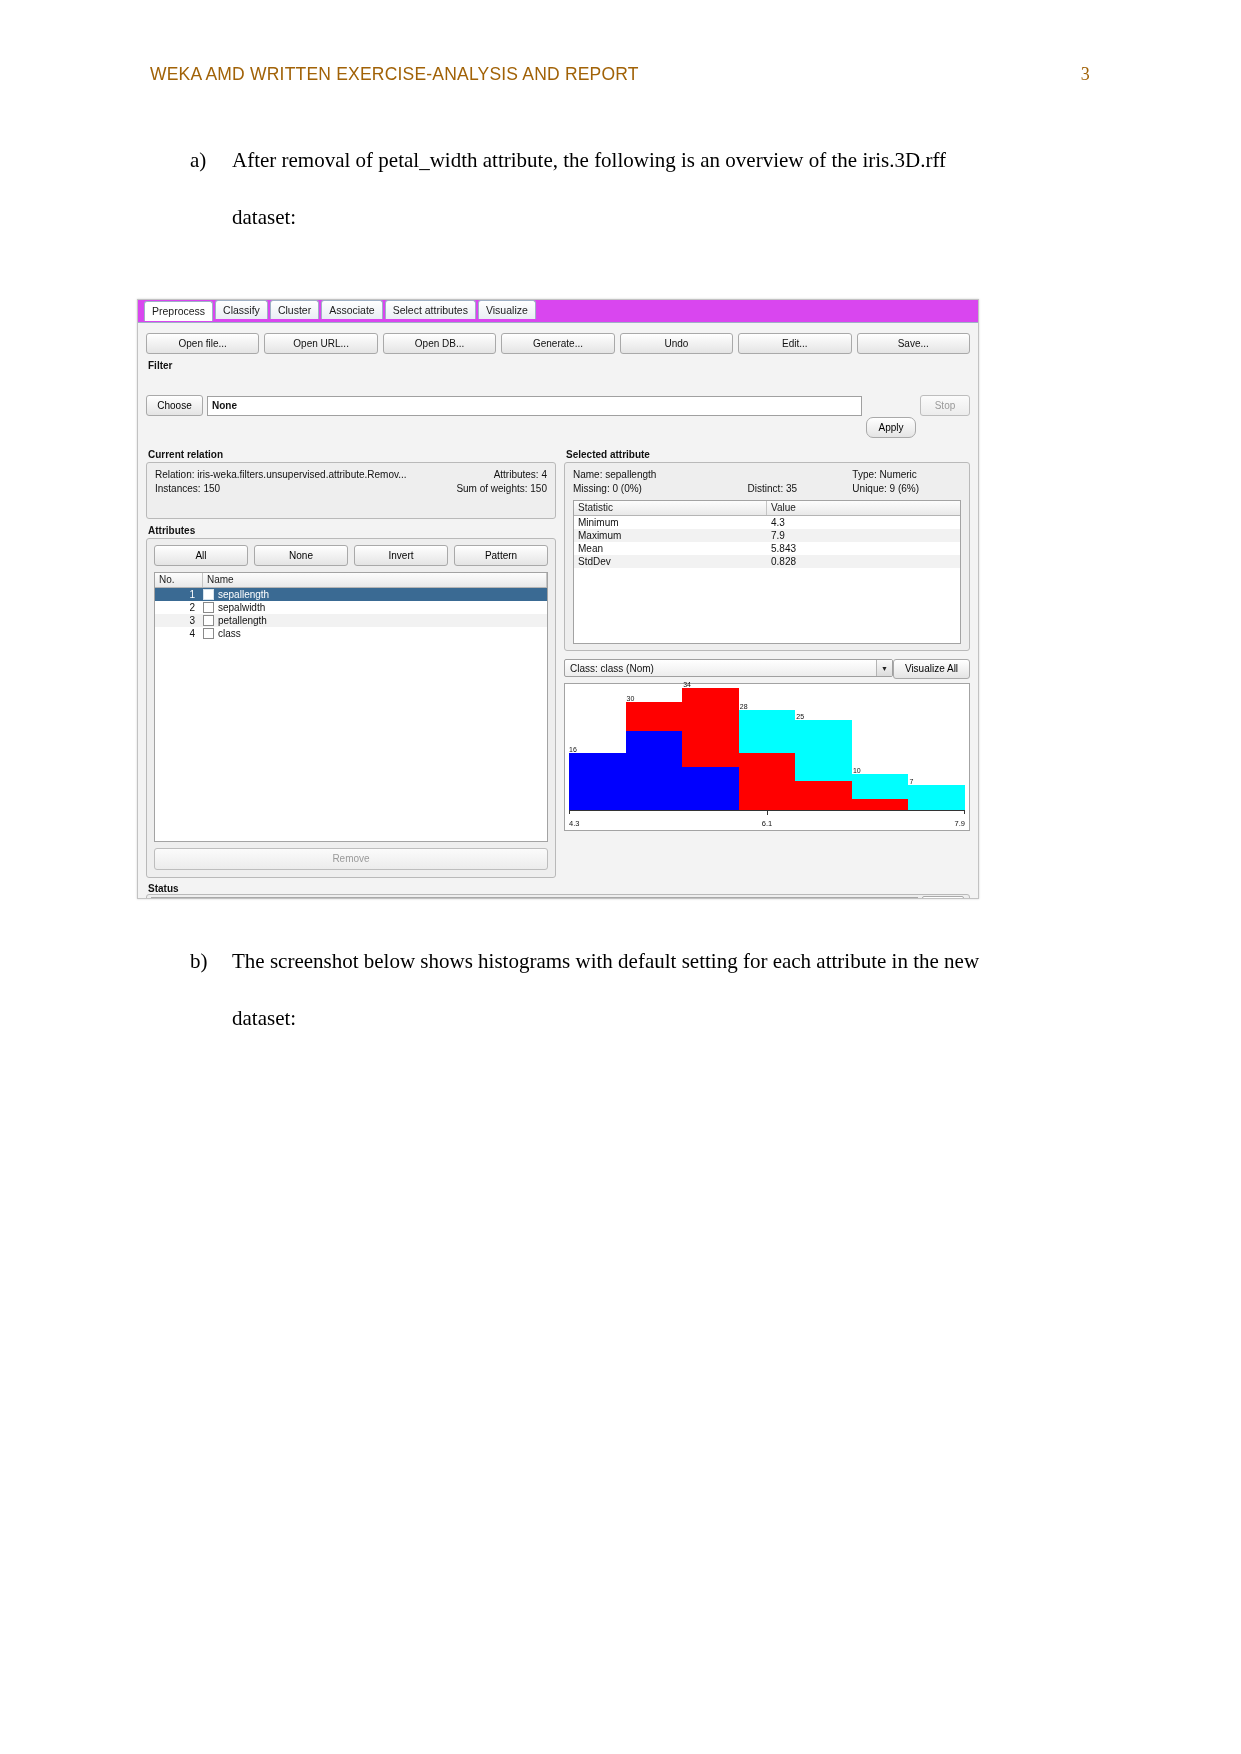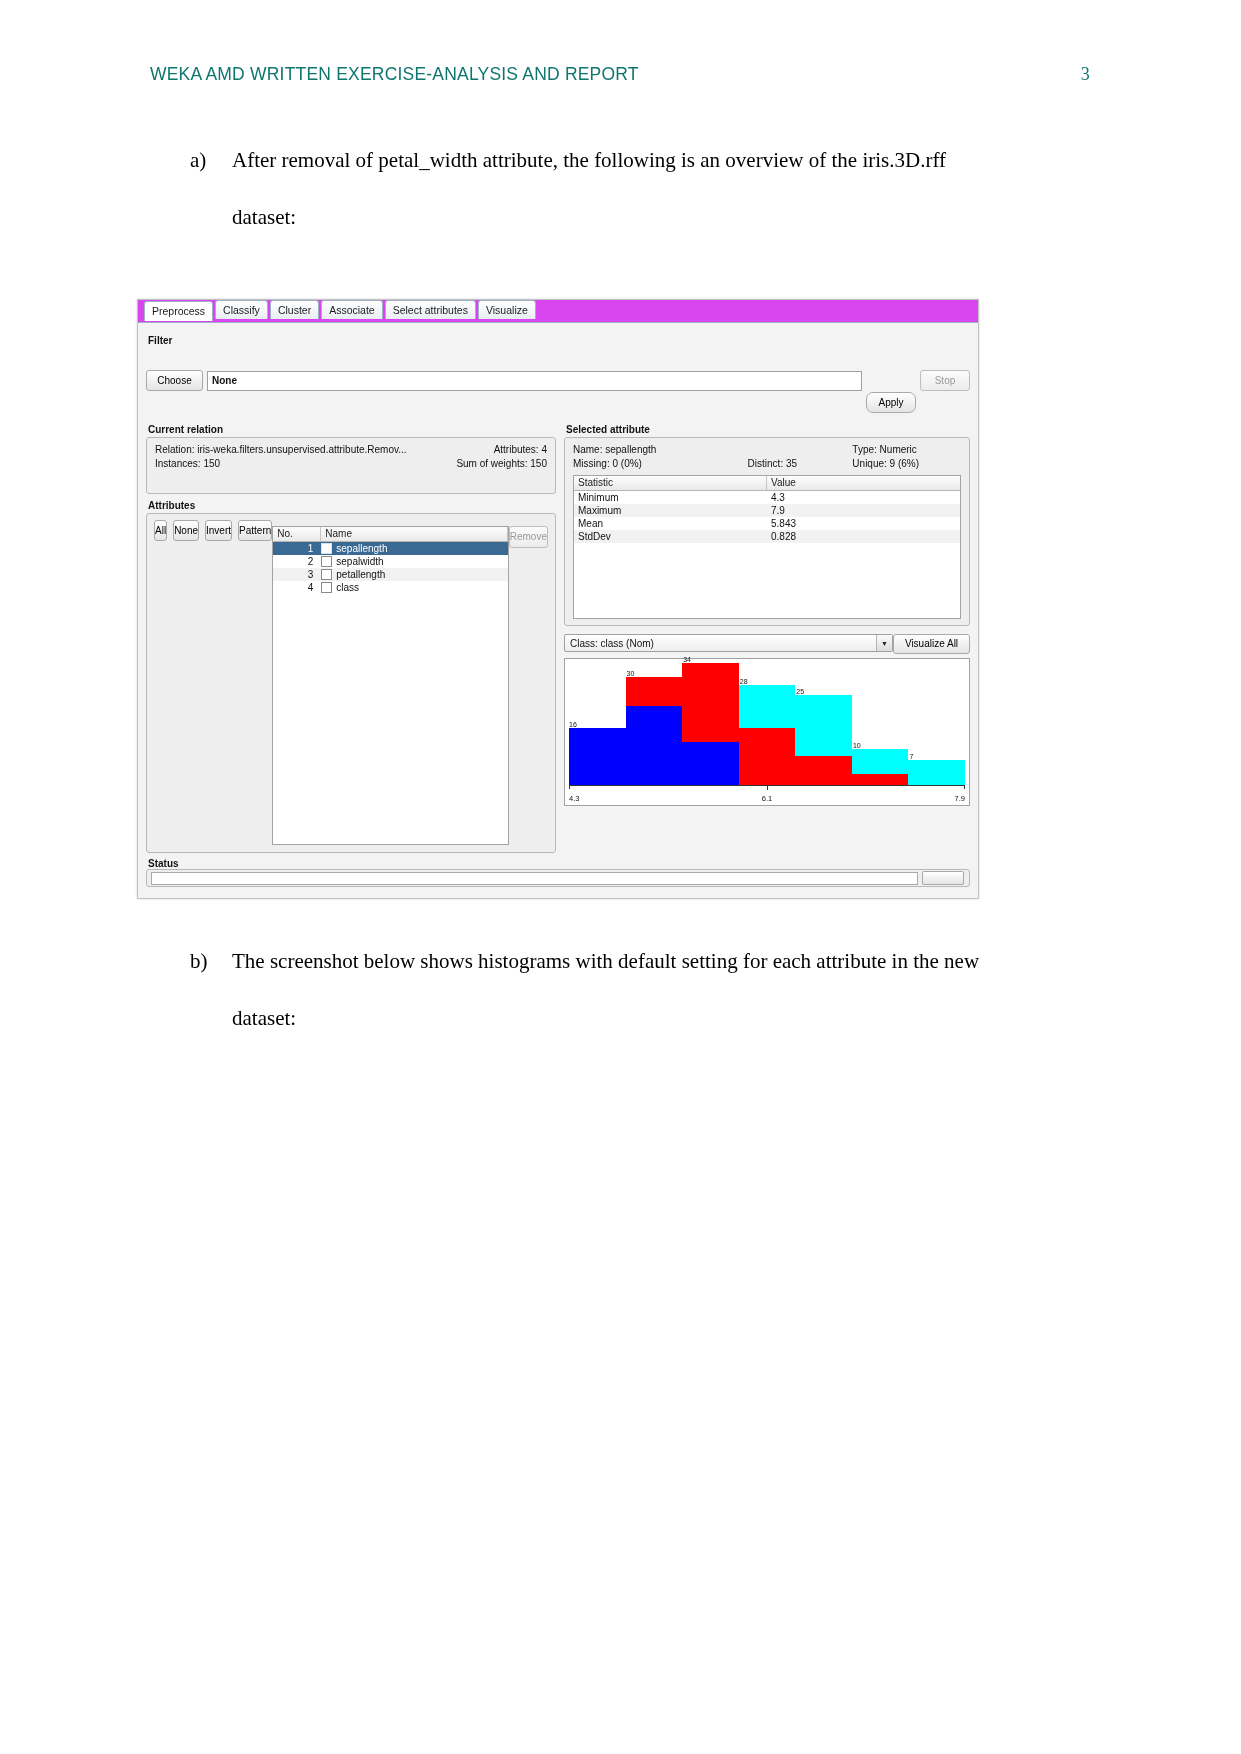--- a/index.html
+++ b/index.html
@@ -8,21 +8,21 @@
     font-family:"Liberation Serif",serif;
     position:relative;overflow:hidden;
   }
   .page{position:absolute;inset:0;}
 
   
   .doc-header{
     position:absolute;left:150px;top:64px;width:940px;
     display:flex;justify-content:space-between;align-items:baseline;
     font-family:"Liberation Sans",sans-serif;
-    font-size:17.5px;letter-spacing:.2px;color:#0f766e;
+    font-size:17.5px;letter-spacing:.2px;color:#a16207;
   }
   .doc-header .pg{font-family:"Liberation Serif",serif;font-size:18px;}
 
   
   .para{
     position:absolute;color:#000;font-size:21px;line-height:57px;
   }
   .para .marker{position:absolute;left:0;top:0;width:40px;}
   .para .txt{display:block;margin-left:42px;}
   #para-a{left:190px;top:132px;width:810px;}
@@ -101,21 +101,21 @@
   .cols{display:flex;gap:8px;margin-top:5px;}
   .col-left{width:410px;}
   .col-right{flex:1;}
 
   .relbox{padding:5px 8px 22px 8px;}
   .relline{display:flex;justify-content:space-between;font-size:10px;color:#111;line-height:14px;}
   .relline .l{white-space:nowrap;}
   .relline .r{white-space:nowrap;}
 
   
-  .attr-panel{padding:6px 7px 7px 7px;height:340px;box-sizing:border-box;display:flex;flex-direction:row;}
+  .attr-panel{padding:6px 7px 7px 7px;height:340px;box-sizing:border-box;display:flex;flex-direction:column;}
   .attr-btns{display:flex;gap:6px;}
   .attr-btn{flex:1;height:19px;line-height:19px;text-align:center;font-size:10px;
     background:linear-gradient(#ffffff,#e4e4e4);border:1px solid #a9a9a9;border-radius:3px;}
   .attr-list{
     margin-top:6px;flex:1;background:#ffffff;border:1px solid #a3a3a3;overflow:hidden;
   }
   .attr-head{display:flex;background:linear-gradient(#fdfdfd,#e9e9e9);border-bottom:1px solid #b5b5b5;
     font-size:10px;color:#222;height:14px;line-height:14px;}
   .attr-head .c1{width:48px;border-right:1px solid #c5c5c5;padding-left:4px;box-sizing:border-box;}
   .attr-head .c2{flex:1;border-right:1px solid #c5c5c5;padding-left:4px;box-sizing:border-box;}
@@ -214,20 +214,29 @@
       <div class="tab active">Preprocess</div>
       <div class="tab">Classify</div>
       <div class="tab">Cluster</div>
       <div class="tab">Associate</div>
       <div class="tab">Select attributes</div>
       <div class="tab">Visualize</div>
     </div>
 
     <div class="body-area">
 
+      <div class="btnrow">
+        <div class="wbtn">Open file...</div>
+        <div class="wbtn">Open URL...</div>
+        <div class="wbtn">Open DB...</div>
+        <div class="wbtn">Generate...</div>
+        <div class="wbtn">Undo</div>
+        <div class="wbtn">Edit...</div>
+        <div class="wbtn">Save...</div>
+      </div>
 
       <div class="grouplabel">Filter</div>
       <div class="filterrow">
         <div class="choose-btn">Choose</div>
         <div class="filter-field">None</div>
         <div class="apply-btn">Apply</div>
         <div class="stop-btn">Stop</div>
       </div>
 
       <div class="cols">

